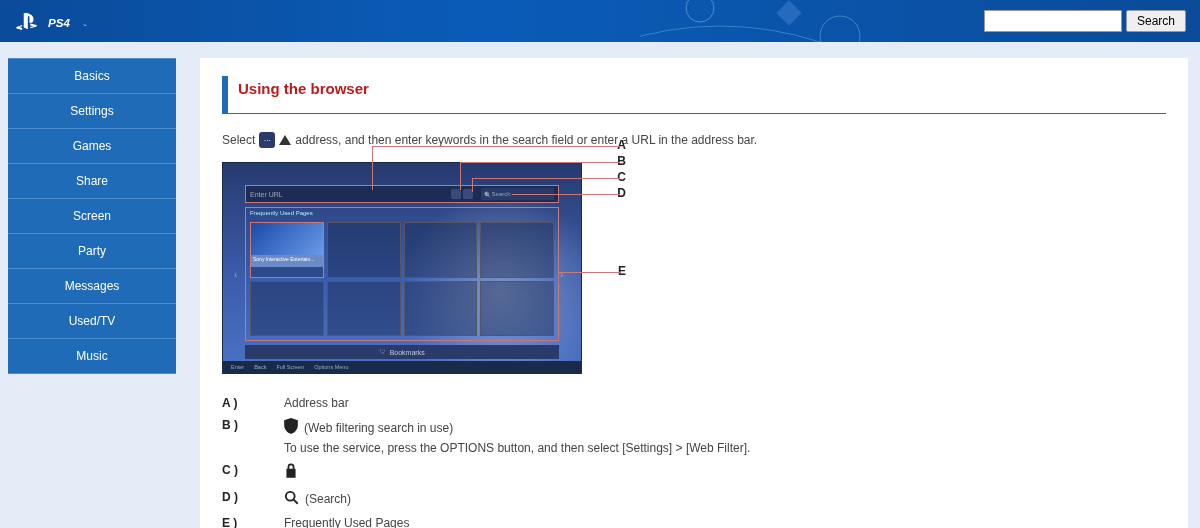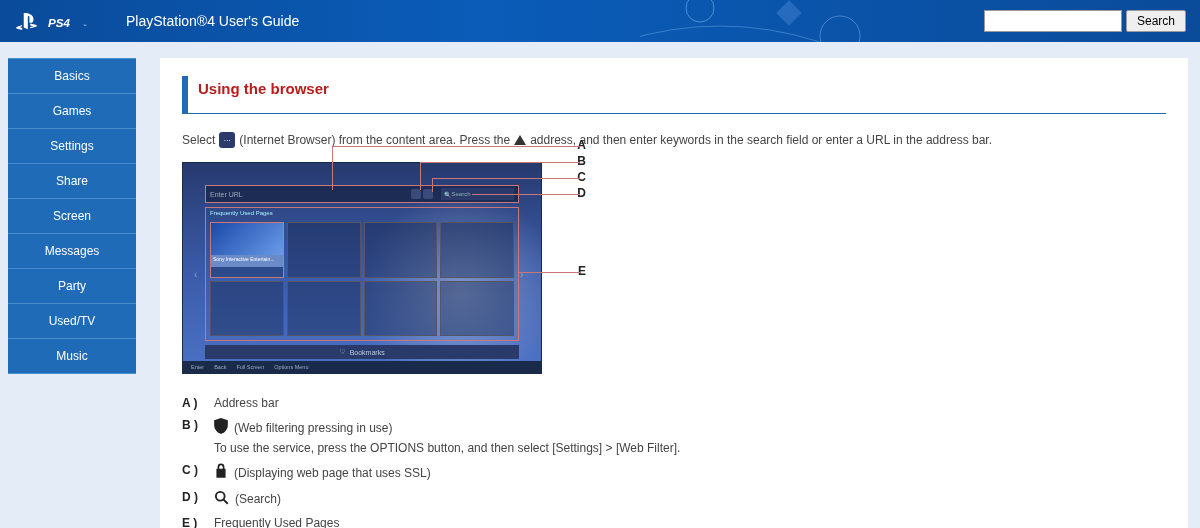--- a/index.html
+++ b/index.html
@@ -5,21 +5,21 @@
   html,body{margin:0;padding:0;font-family:Arial,Helvetica,sans-serif;font-size:12px;color:#333;background:#e3ecf7;}
   .header{height:42px;background:linear-gradient(90deg,#0a4b9a 0%,#0a5cb8 40%,#0a4b9a 100%);display:flex;align-items:center;padding:0 14px;position:relative;}
   .header .logo{display:flex;align-items:flex-end;gap:8px;color:#fff;}
   .header .logo svg{fill:#fff;}
   .header .title{color:#fff;font-size:14px;margin-left:20px;}
   .search-box{margin-left:auto;display:flex;align-items:center;gap:4px;}
   .search-box input{width:130px;height:18px;border:1px solid #999;font-size:12px;padding:1px 3px;}
   .search-box button{height:22px;font-size:12px;padding:2px 10px;background:#efefef;border:1px solid #999;border-radius:2px;cursor:pointer;}
   .deco{position:absolute;right:260px;top:0;height:42px;width:300px;pointer-events:none;opacity:.6;}
   .page{display:flex;align-items:flex-start;padding:16px 12px 30px 8px;gap:24px;}
-  .sidebar{width:128px;flex-shrink:0;}
+  .sidebar{width:168px;flex-shrink:0;}
   .sidebar .item{background:#1f6bb7;color:#fff;text-align:center;padding:10px 4px;font-size:12px;border-bottom:1px solid #4a8ecd;cursor:pointer;}
   .sidebar .item:first-child{border-top:1px solid #4a8ecd;}
   .content{flex:1;background:#fff;padding:18px 22px 30px 22px;min-height:430px;}
   h1{font-size:15px;font-weight:bold;margin:0 0 18px 0;padding:4px 0 16px 10px;border-left:6px solid #1f6bb7;border-bottom:1px solid #1f6bb7;color:#b91c1c;}
   .intro{font-size:12px;color:#444;margin-bottom:14px;display:flex;align-items:center;flex-wrap:wrap;gap:4px;}
   .tri{display:inline-block;width:0;height:0;border-left:6px solid transparent;border-right:6px solid transparent;border-bottom:10px solid #333;vertical-align:middle;}
   .www-icon{display:inline-flex;width:16px;height:16px;background:#2a3a6b;border-radius:3px;align-items:center;justify-content:center;color:#fff;font-size:7px;}
   .diagram{position:relative;width:370px;margin:6px 0 22px 0;}
   .callouts{position:absolute;right:-34px;top:-24px;font-weight:bold;font-size:12px;color:#222;line-height:14px;}
   .callouts div{position:absolute;right:0;}
@@ -40,69 +40,67 @@
   .nav-arrow{position:absolute;top:50%;width:10px;height:10px;color:#8ab;font-size:10px;transform:translateY(-50%);}
   .bookmarks{position:absolute;bottom:14px;left:22px;right:22px;height:14px;background:#2a3a6a;color:#bcd;font-size:7px;display:flex;align-items:center;justify-content:center;gap:4px;}
   .hints{position:absolute;bottom:0;left:0;right:0;height:12px;background:#1a2a4a;display:flex;align-items:center;gap:10px;padding:0 8px;}
   .hints span{font-size:5.5px;color:#9ab;}
   .callout-lines{position:absolute;top:0;left:0;right:-28px;bottom:0;pointer-events:none;}
   .cl{position:absolute;border-top:1px solid #c77;}
   .legend{font-size:12px;color:#444;}
   .legend-row{display:flex;align-items:flex-start;gap:10px;margin-bottom:8px;}
   .legend-row .key{font-weight:bold;min-width:22px;color:#222;}
   .legend-row .val{display:flex;flex-direction:column;gap:4px;}
-  .legend-row .line{display:flex;align-items:center;gap:6px;}
+  .legend-row .line{display:flex;align-items:center;gap:6px;margin-left:30px;}
   .shield-icon,.lock-icon,.mag-icon{display:inline-block;}
 </style>
 </head>
 <body>
 
 <div class="header">
   <div class="logo">
     <svg width="26" height="22" viewBox="0 0 64 48">
         <path d="M24 4v36l10 4V14c0-3 4-3 4 0v14c6 2 10-1 10-8 0-9-6-13-16-16L24 4zM20 34l-12 4c-4 1-4 4 0 5l12 3v-5l-6-2 6-2v-3zm20 3v5l14-4c4-1 3-4-1-5l-13-3v5l8 2-8 2z"></path>
       </svg>
     <svg width="58" height="18" viewBox="0 0 160 40">
         <text x="0" y="30" font-family="Arial" font-size="32" font-style="italic" font-weight="bold" fill="#fff">PS4</text>
         <text x="98" y="32" font-size="9" fill="#fff">™</text>
       </svg>
   </div>
-  <div class="title">PlayStation®4 User's Guide</div>
   <svg class="deco" viewBox="0 0 300 42">
     <circle cx="60" cy="8" r="14" fill="none" stroke="#7ab4f0" stroke-width="1"></circle>
     <circle cx="200" cy="36" r="20" fill="none" stroke="#6aa4e0" stroke-width="1"></circle>
     <rect x="140" y="4" width="18" height="18" transform="rotate(45 149 13)" fill="#3a7acc"></rect>
     <path d="M-20 42 Q80 10 180 42" fill="none" stroke="#5a9ad8" stroke-width="1"></path>
   </svg>
   <div class="search-box">
     <input type="text" placeholder="" style="">
     <button>Search</button>
   </div>
 </div>
 
 <div class="page">
   <div class="sidebar">
     <div class="item">Basics</div>
+    <div class="item">Settings</div>
     <div class="item">Games</div>
-    <div class="item">Settings</div>
     <div class="item">Share</div>
     <div class="item">Screen</div>
+    <div class="item">Party</div>
     <div class="item">Messages</div>
-    <div class="item">Party</div>
     <div class="item">Used/TV</div>
     <div class="item">Music</div>
   </div>
 
   <div class="content">
     <h1>Using the browser</h1>
 
     <div class="intro">
       <span>Select</span>
       <span class="www-icon">···</span>
-      <span>(Internet Browser) from the content area. Press the</span>
       <span class="tri"></span>
       <span>address, and then enter keywords in the search field or enter a URL in the address bar.</span>
     </div>
 
     <div class="diagram">
       <div class="callouts">
         <div style="top:0">A</div>
         <div style="top:16px">B</div>
         <div style="top:32px">C</div>
         <div style="top:48px">D</div>
@@ -165,35 +163,34 @@
       </div>
       <div class="legend-row">
         <div class="key">B )</div>
         <div class="val">
           <div class="line">
             <span class="shield-icon">
               <svg width="14" height="16" viewBox="0 0 24 28">
                   <path fill="#222" d="M12 0l12 4v8c0 8-5 14-12 16C5 26 0 20 0 12V4l12-4z"></path>
                 </svg>
             </span>
-            <span>(Web filtering pressing in use)</span>
+            <span>(Web filtering search in use)</span>
           </div>
           <div class="line">To use the service, press the OPTIONS button, and then select [Settings] &gt; [Web Filter].</div>
         </div>
       </div>
       <div class="legend-row">
         <div class="key">C )</div>
         <div class="val">
             <div class="line">
           <span class="lock-icon">
             <svg width="14" height="16" viewBox="0 0 24 28">
                   <path fill="#222" d="M6 10V7a6 6 0 0112 0v3h2v16H4V10h2zm3 0h6V7a3 3 0 00-6 0v3z"></path>
                 </svg>
           </span>
-          <span>(Displaying web page that uses SSL)</span>
         </div>
           </div>
       </div>
       <div class="legend-row">
         <div class="key">D )</div>
         <div class="val">
             <div class="line">
           <span class="mag-icon">
             <svg width="15" height="15" viewBox="0 0 24 24">
                   <circle cx="10" cy="10" r="7" fill="none" stroke="#222" stroke-width="3"></circle>

